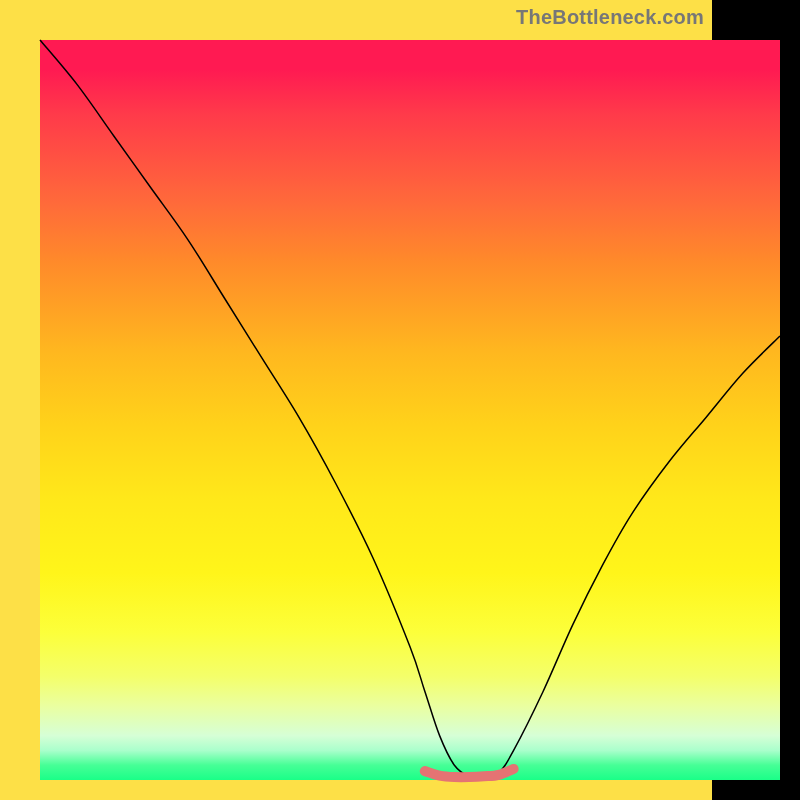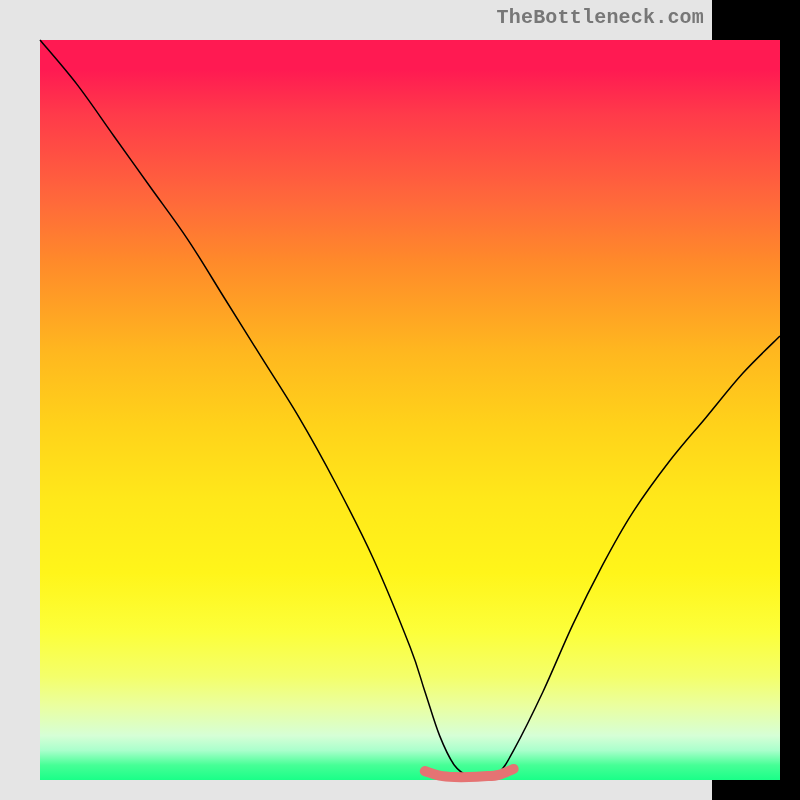--- a/index.html
+++ b/index.html
@@ -8,22 +8,21 @@
     width: 800px;
     height: 800px;
     background: #000;
     overflow: hidden;
     font-family: Arial, Helvetica, sans-serif;
   }
   .frame {
     position: relative;
     width: 712px;
     height: 800px;
-    background: #e5e5e5;
-    font-family: Liberation Mono, monospace;
+    background: #fde047;
   }
   .plot-area {
     position: absolute;
     left: 40px;
     top: 40px;
     width: 740px;
     height: 740px;
     background: linear-gradient(to bottom,
       #ff1a52 0%,
       #ff1a52 4%,

